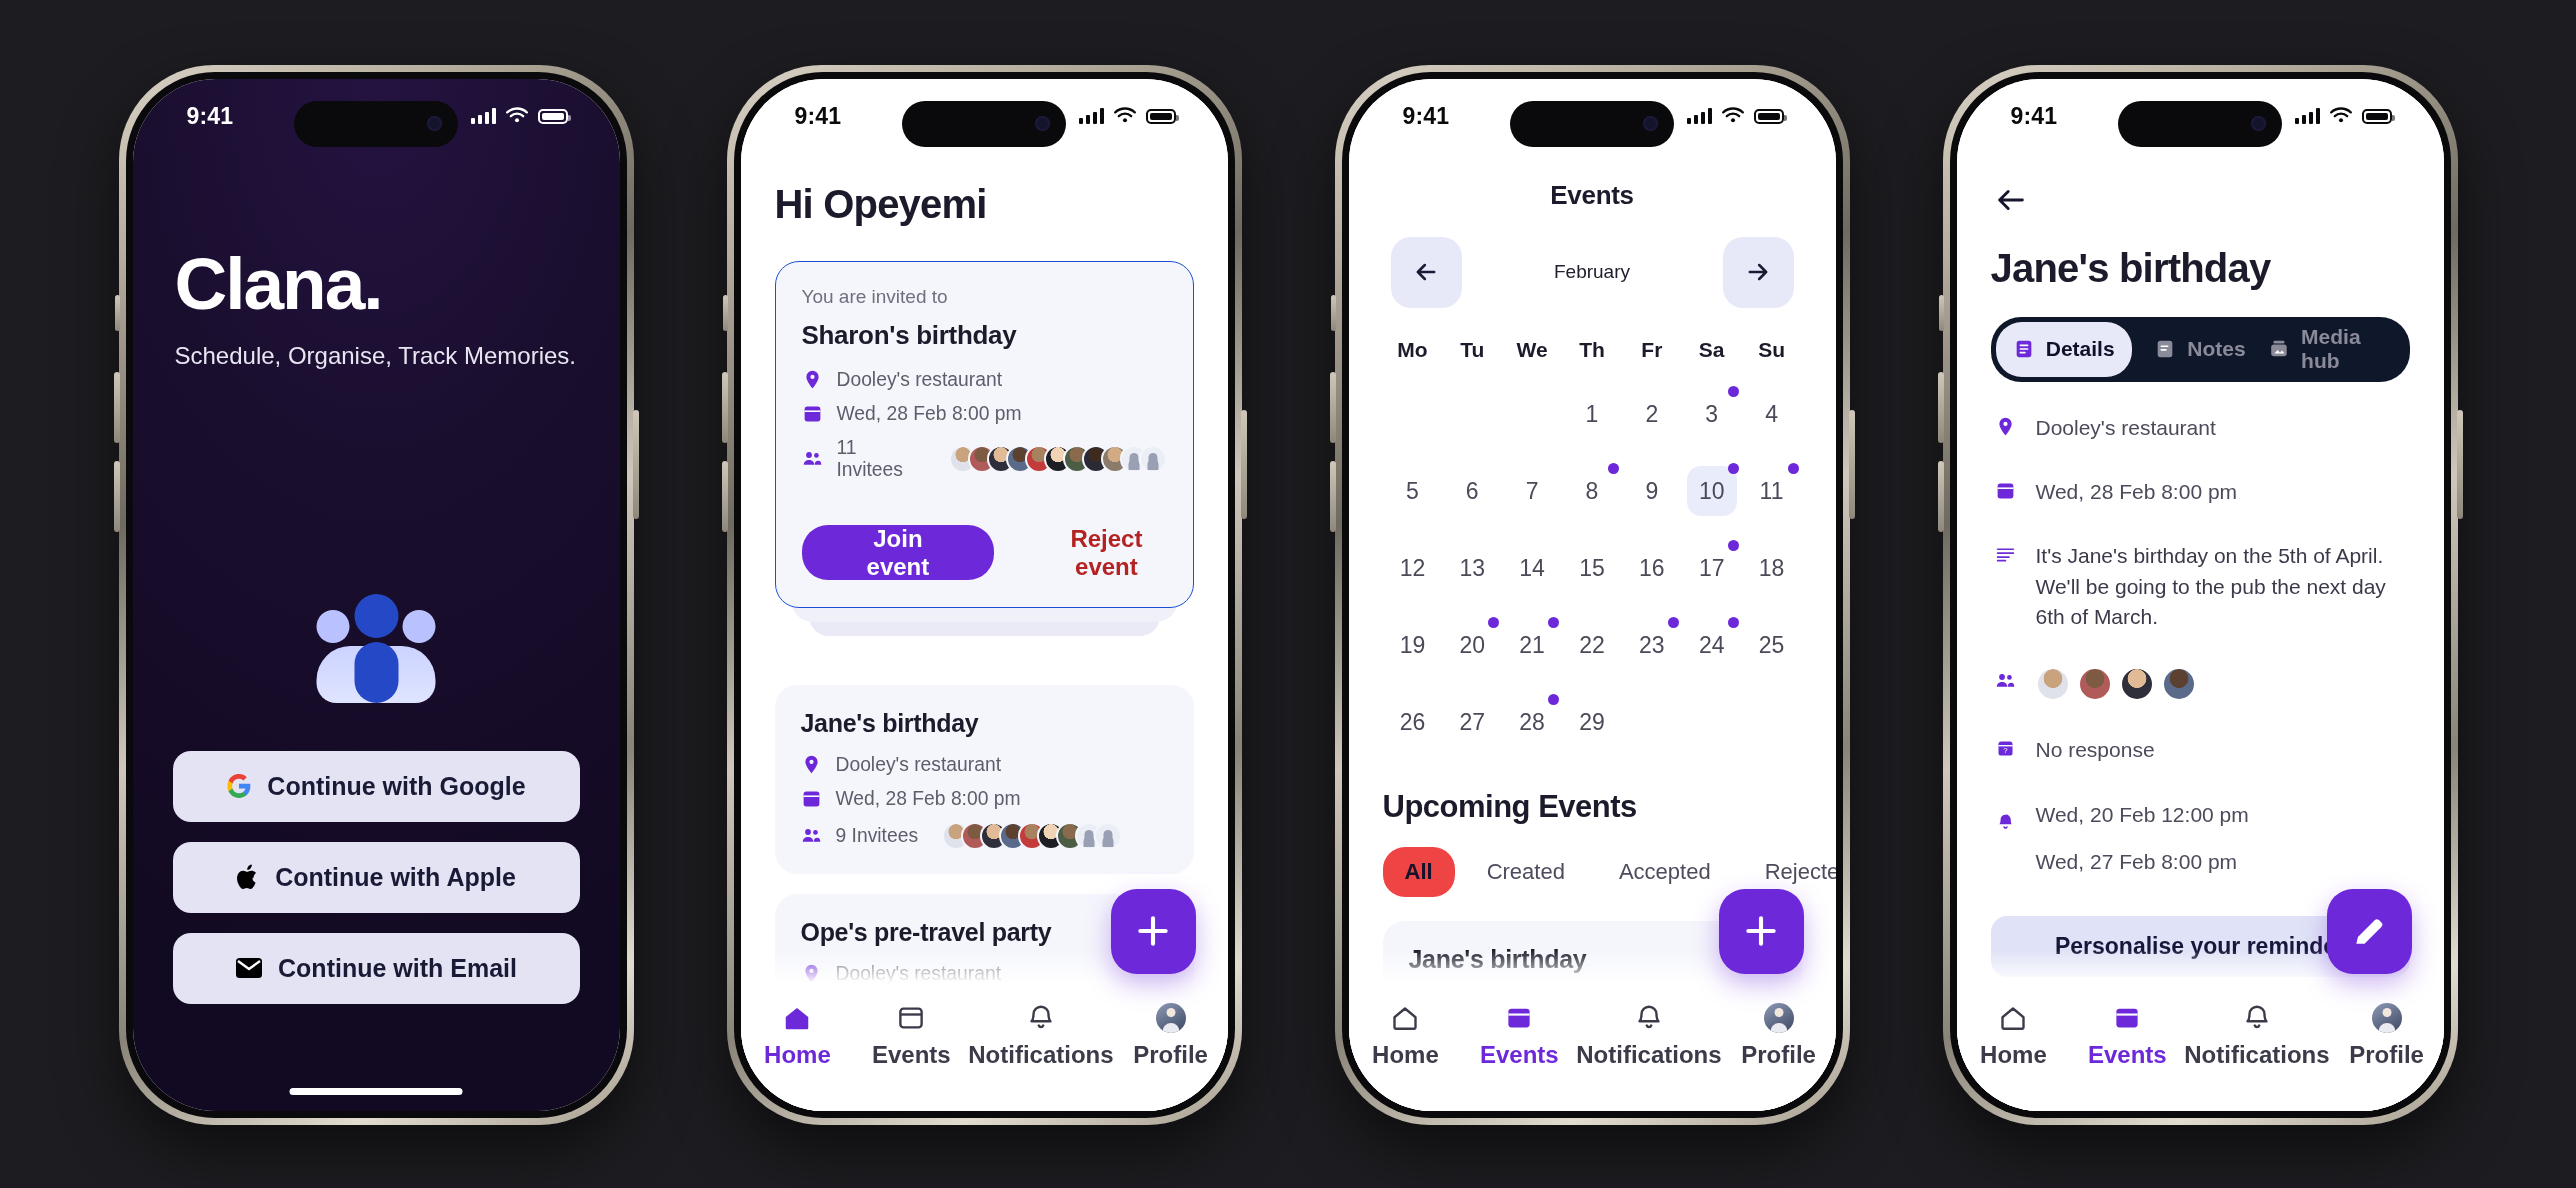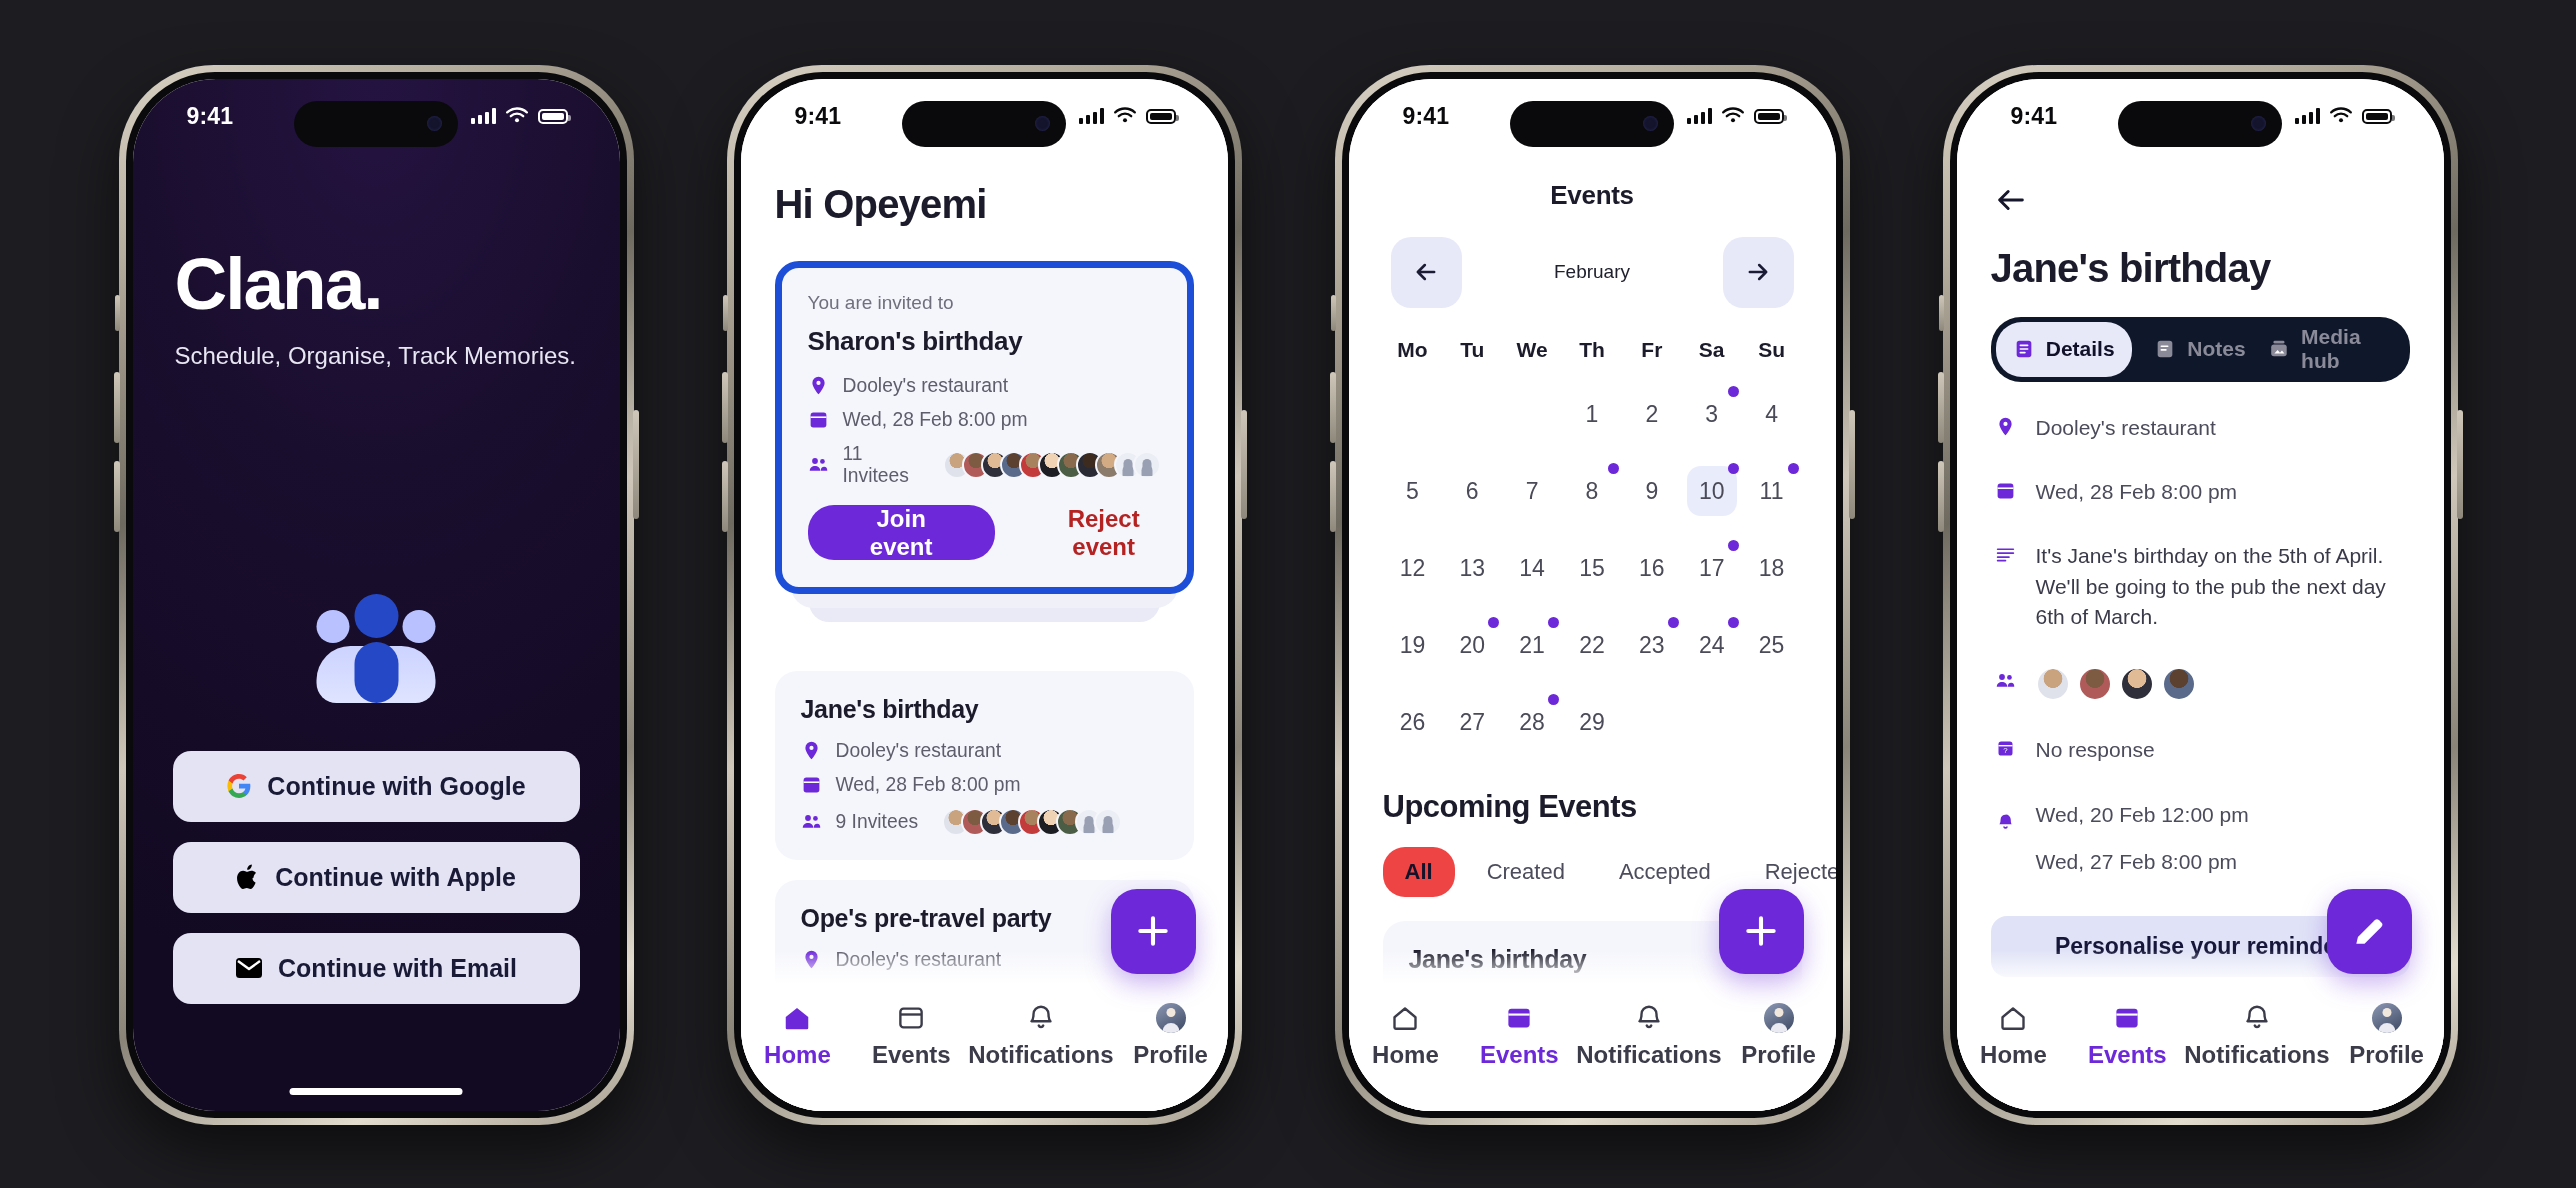--- a/index.html
+++ b/index.html
@@ -93,26 +93,26 @@
   .mi svg{width:100%;height:100%;display:block;}
   .avs{ display:flex; margin-left:10px; }
   .avs .av{ width:28px;height:28px;border-radius:50%;margin-left:-9px;border:2px solid #f5f6fc;background:#cfd0dc;
             background-size:cover; position:relative; overflow:hidden;}
   .avs .av:first-child{margin-left:0;}
   .av.empty:after{ content:""; position:absolute; left:50%;top:52%;transform:translateX(-50%);
      width:11px;height:11px;border-radius:50% 50% 0 0;background:#9aa0b4;box-shadow:0 -7px 0 -1px #9aa0b4;}
 
   
   .invite-wrap{ position:relative; }
-  .invite{ background:#f5f6fc; border:7px solid #1d4ed8; border-radius:24px; padding:24px 26px 26px; position:relative; z-index:2;}
+  .invite{ background:#f5f6fc; border:1px solid #1d4ed8; border-radius:24px; padding:24px 26px 26px; position:relative; z-index:2;}
   .stack1{ position:absolute; left:16px; right:16px; top:100%; height:22px; margin-top:-8px; background:#eff0f8; border-radius:0 0 22px 22px; z-index:1;}
   .stack2{ position:absolute; left:34px; right:34px; top:100%; height:26px; margin-top:2px; background:#e9eaf5; border-radius:0 0 20px 20px; z-index:0;}
   .invite .eyebrow{ font-size:19px;color:#6f6f7e;margin-bottom:12px;}
   .invite .ev-name{ font-size:26px;font-weight:800;margin-bottom:18px;letter-spacing:-0.3px;}
-  .invite-actions{ display:flex;align-items:center;gap:52px;margin-top:18px;}
+  .invite-actions{ display:flex;align-items:center;gap:52px;margin-top:44px;}
   .join-btn{ background:#6d28d9;color:#fff;border:none;border-radius:26px;height:55px;padding:0 46px;font-size:24px;font-weight:700;font-family:inherit;cursor:pointer;}
   .reject-btn{ background:none;border:none;color:#b42222;font-size:24px;font-weight:700;font-family:inherit;cursor:pointer;}
 
   
   .fab{ position:absolute; right:32px; bottom:137px; width:85px;height:85px;border-radius:26px;background:#6d28d9;
         display:flex;align-items:center;justify-content:center;color:#fff;z-index:20;
         box-shadow:0 10px 26px rgba(109,40,217,.34);}
   .fab svg{width:38px;height:38px;}
 
   

